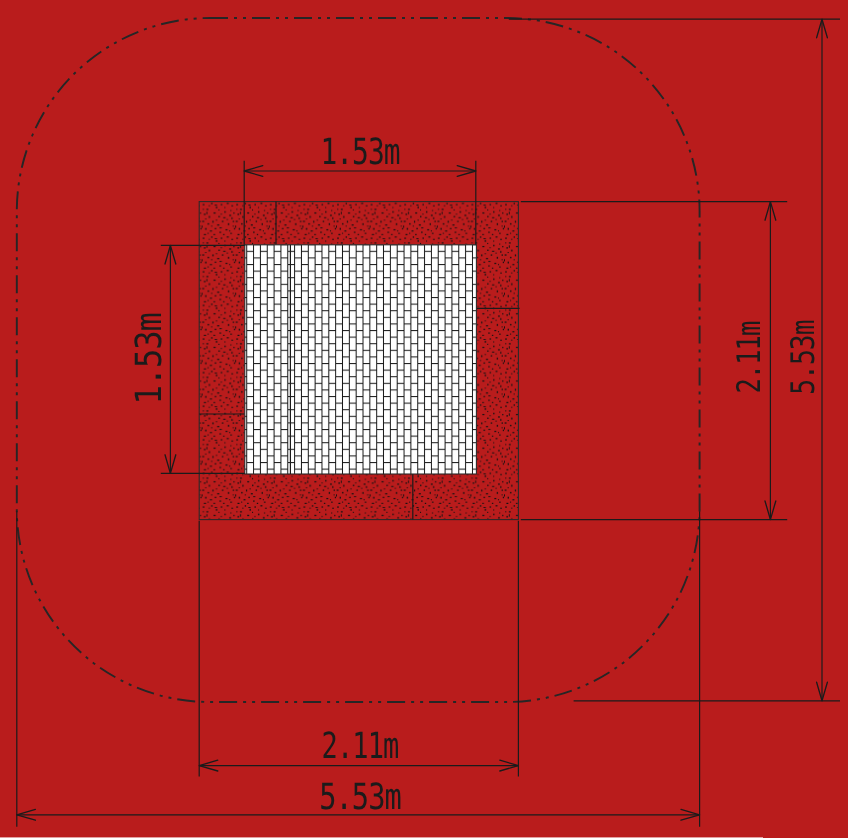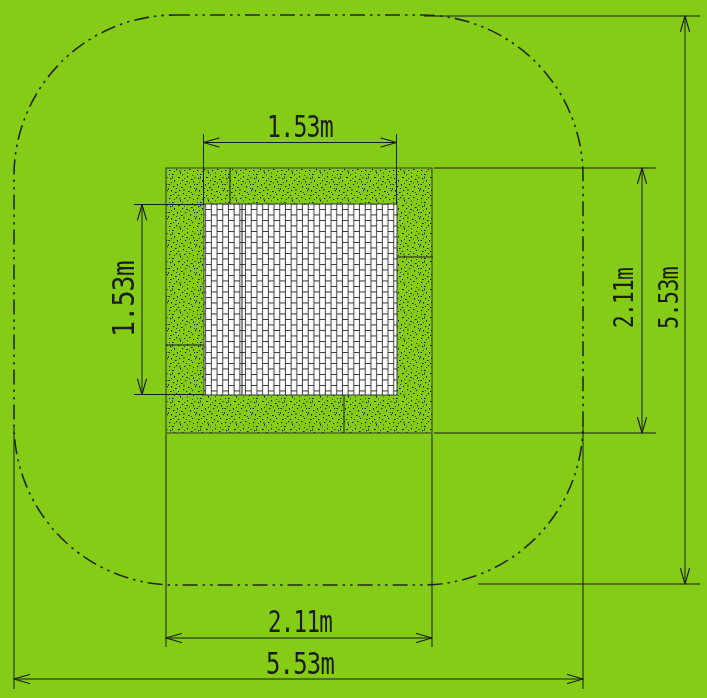--- a/index.html
+++ b/index.html
@@ -1,20 +1,20 @@
 <!DOCTYPE html>
 <html><head>
 <meta charset="utf-8">
 <style>
   html, body { margin: 0; padding: 0; background: #ffffff; }
   .canvas {
     position: relative;
     width: 707px;
     height: 698px;
-    background: #84cc16;
+    background: #b91c1c;
     overflow: hidden;
     font-family: "DejaVu Sans Mono", monospace;
   }
   svg { display: block; }
   .edge  { stroke: #2a2a2a; stroke-width: 0.9; fill: none; }
   .joint { stroke: #1b1b1b; stroke-width: 1;   fill: none; }
   .dim   { stroke: #1b1b1b; stroke-width: 1;   fill: none; }
   .arrow { stroke: #1b1b1b; stroke-width: 1.1; fill: none;
            stroke-linecap: round; stroke-linejoin: round; }
   .outline {

